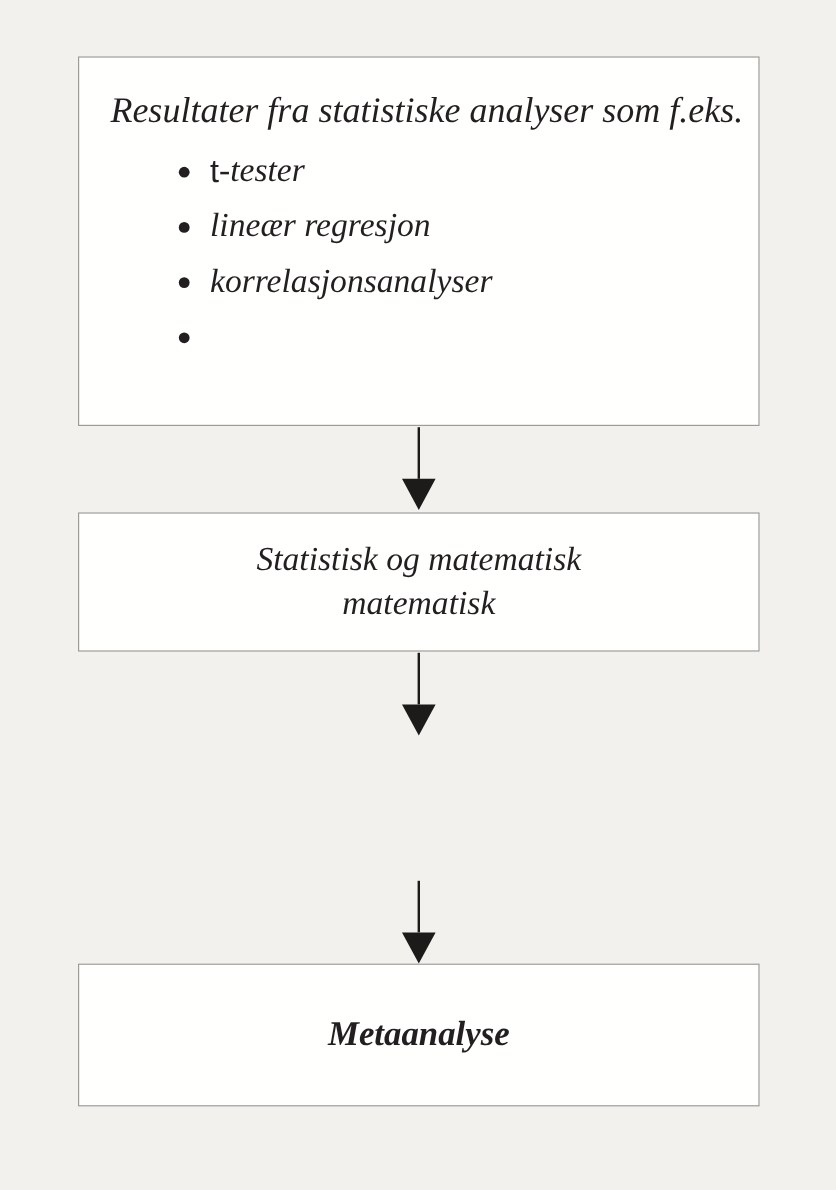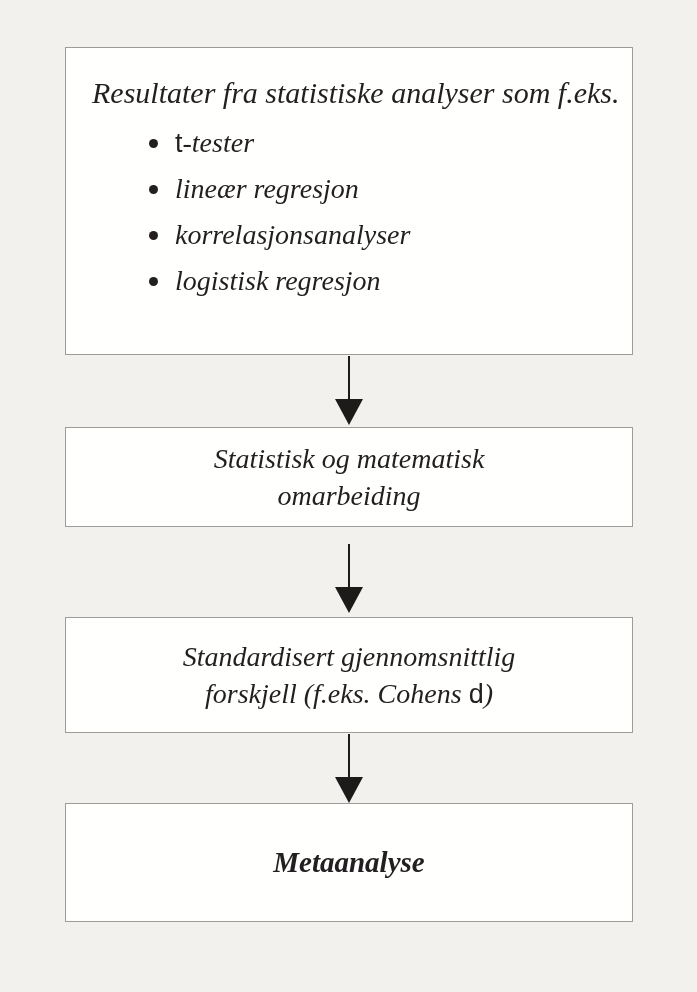--- a/index.html
+++ b/index.html
@@ -16,21 +16,21 @@
   }
   .flow-box {
     position: absolute;
     left: 65px;
     width: 568px;
     background: #fffffe;
     border: 1px solid #9e9c9a;
     color: #231f20;
   }
   .box-results { top: 47px; height: 308px; padding: 26px 10px 0 26px; }
-  .box-rework  { top: 427px; height: 100px; }
+  .box-rework  { top: 427px; height: 116px; }
   .box-smd     { top: 617px; height: 116px; }
   .box-meta    { top: 803px; height: 119px; }
 
   .center-col {
     display: flex;
     flex-direction: column;
     align-items: center;
     justify-content: center;
     height: 100%;
     text-align: center;
@@ -115,48 +115,41 @@
           <span>lineær regresjon</span>
       </li>
       <li class="bullet-item">
         <span class="dot"></span>
         <span class="sym"></span>
           <span>korrelasjonsanalyser</span>
       </li>
       <li class="bullet-item">
         <span class="dot"></span>
         <span class="sym"></span>
-          <span>logistisk regresjon</span>
       </li>
     </ul>
   </div>
 
   <div class="flow-arrow arrow-1">
     <div class="shaft"></div>
     <div class="head"></div>
   </div>
 
   <div class="flow-box box-rework">
     <div class="center-col">
       <div class="body-line">Statistisk og matematisk</div>
-      <div class="body-line">omarbeiding</div>
+      <div class="body-line">matematisk</div>
     </div>
   </div>
 
   <div class="flow-arrow arrow-2">
     <div class="shaft"></div>
     <div class="head"></div>
   </div>
 
-  <div class="flow-box box-smd">
-    <div class="center-col">
-      <div class="body-line">Standardisert gjennomsnittlig</div>
-      <div class="body-line"><span>forskjell (f.eks. Cohens </span><span class="sym">d</span><span>)</span></div>
-    </div>
-  </div>
 
   <div class="flow-arrow arrow-3">
     <div class="shaft"></div>
     <div class="head"></div>
   </div>
 
   <div class="flow-box box-meta">
     <div class="center-col">
       <div class="meta-label">Metaanalyse</div>
     </div>

